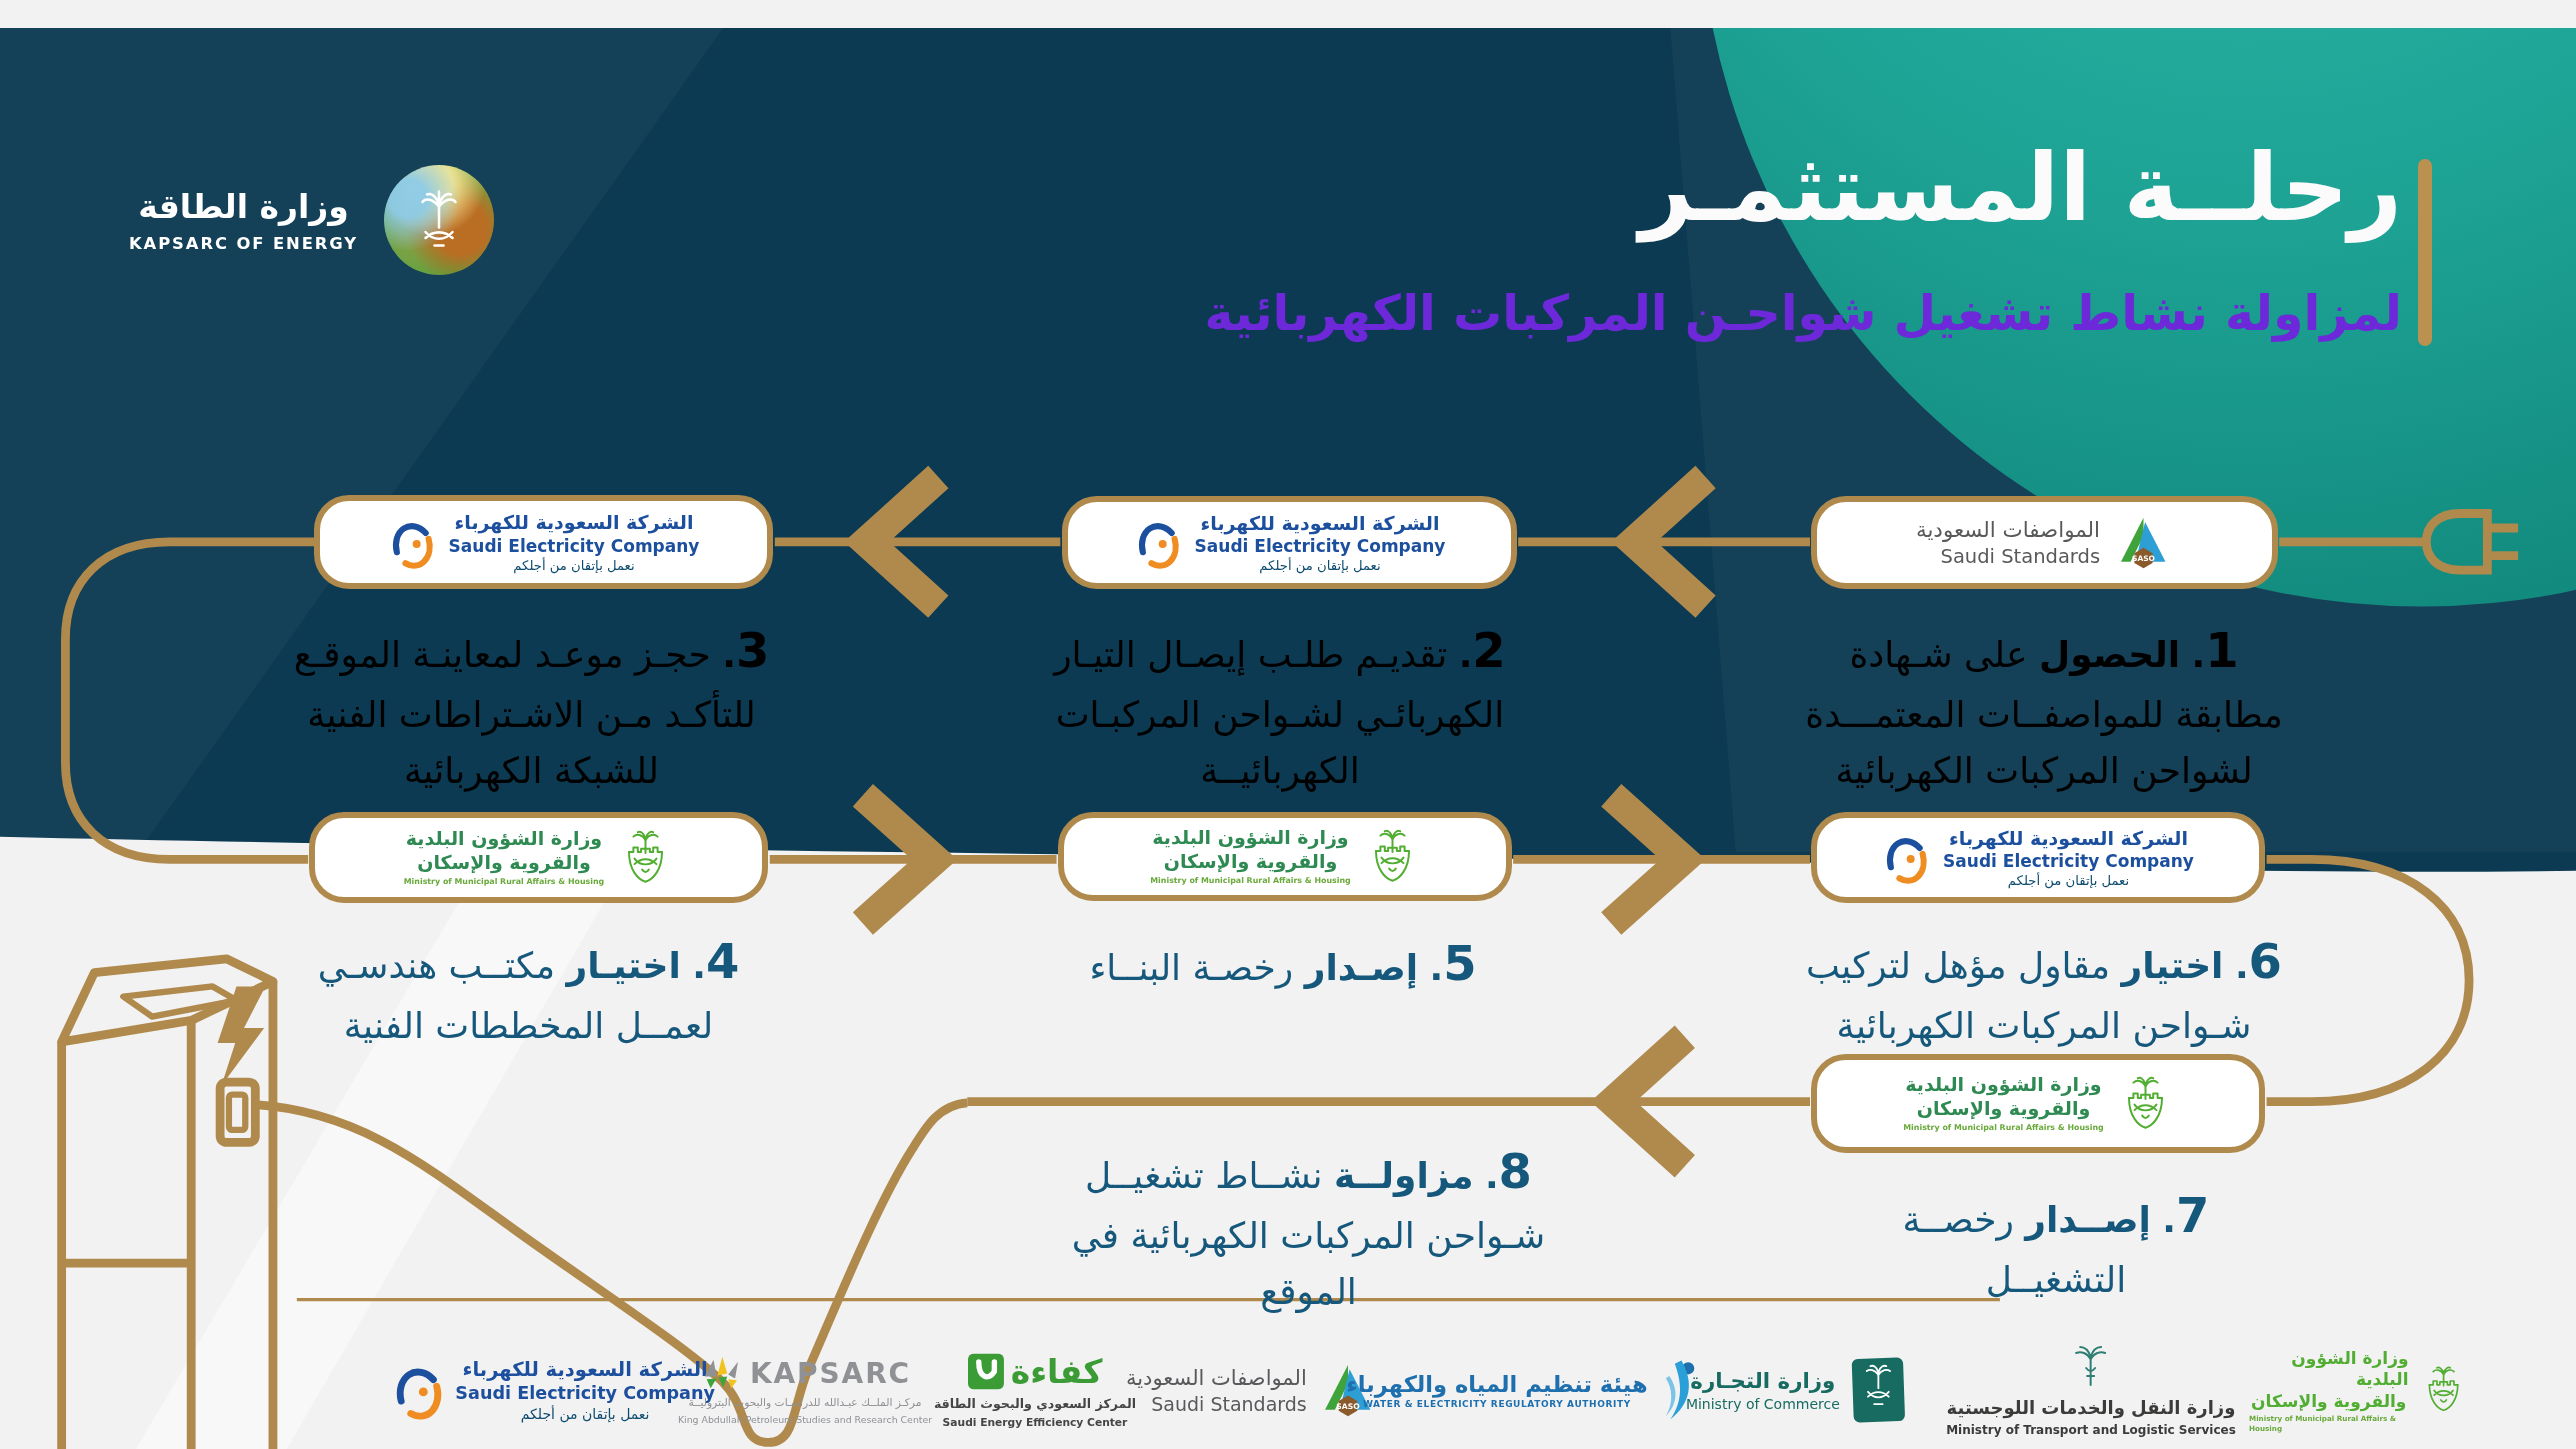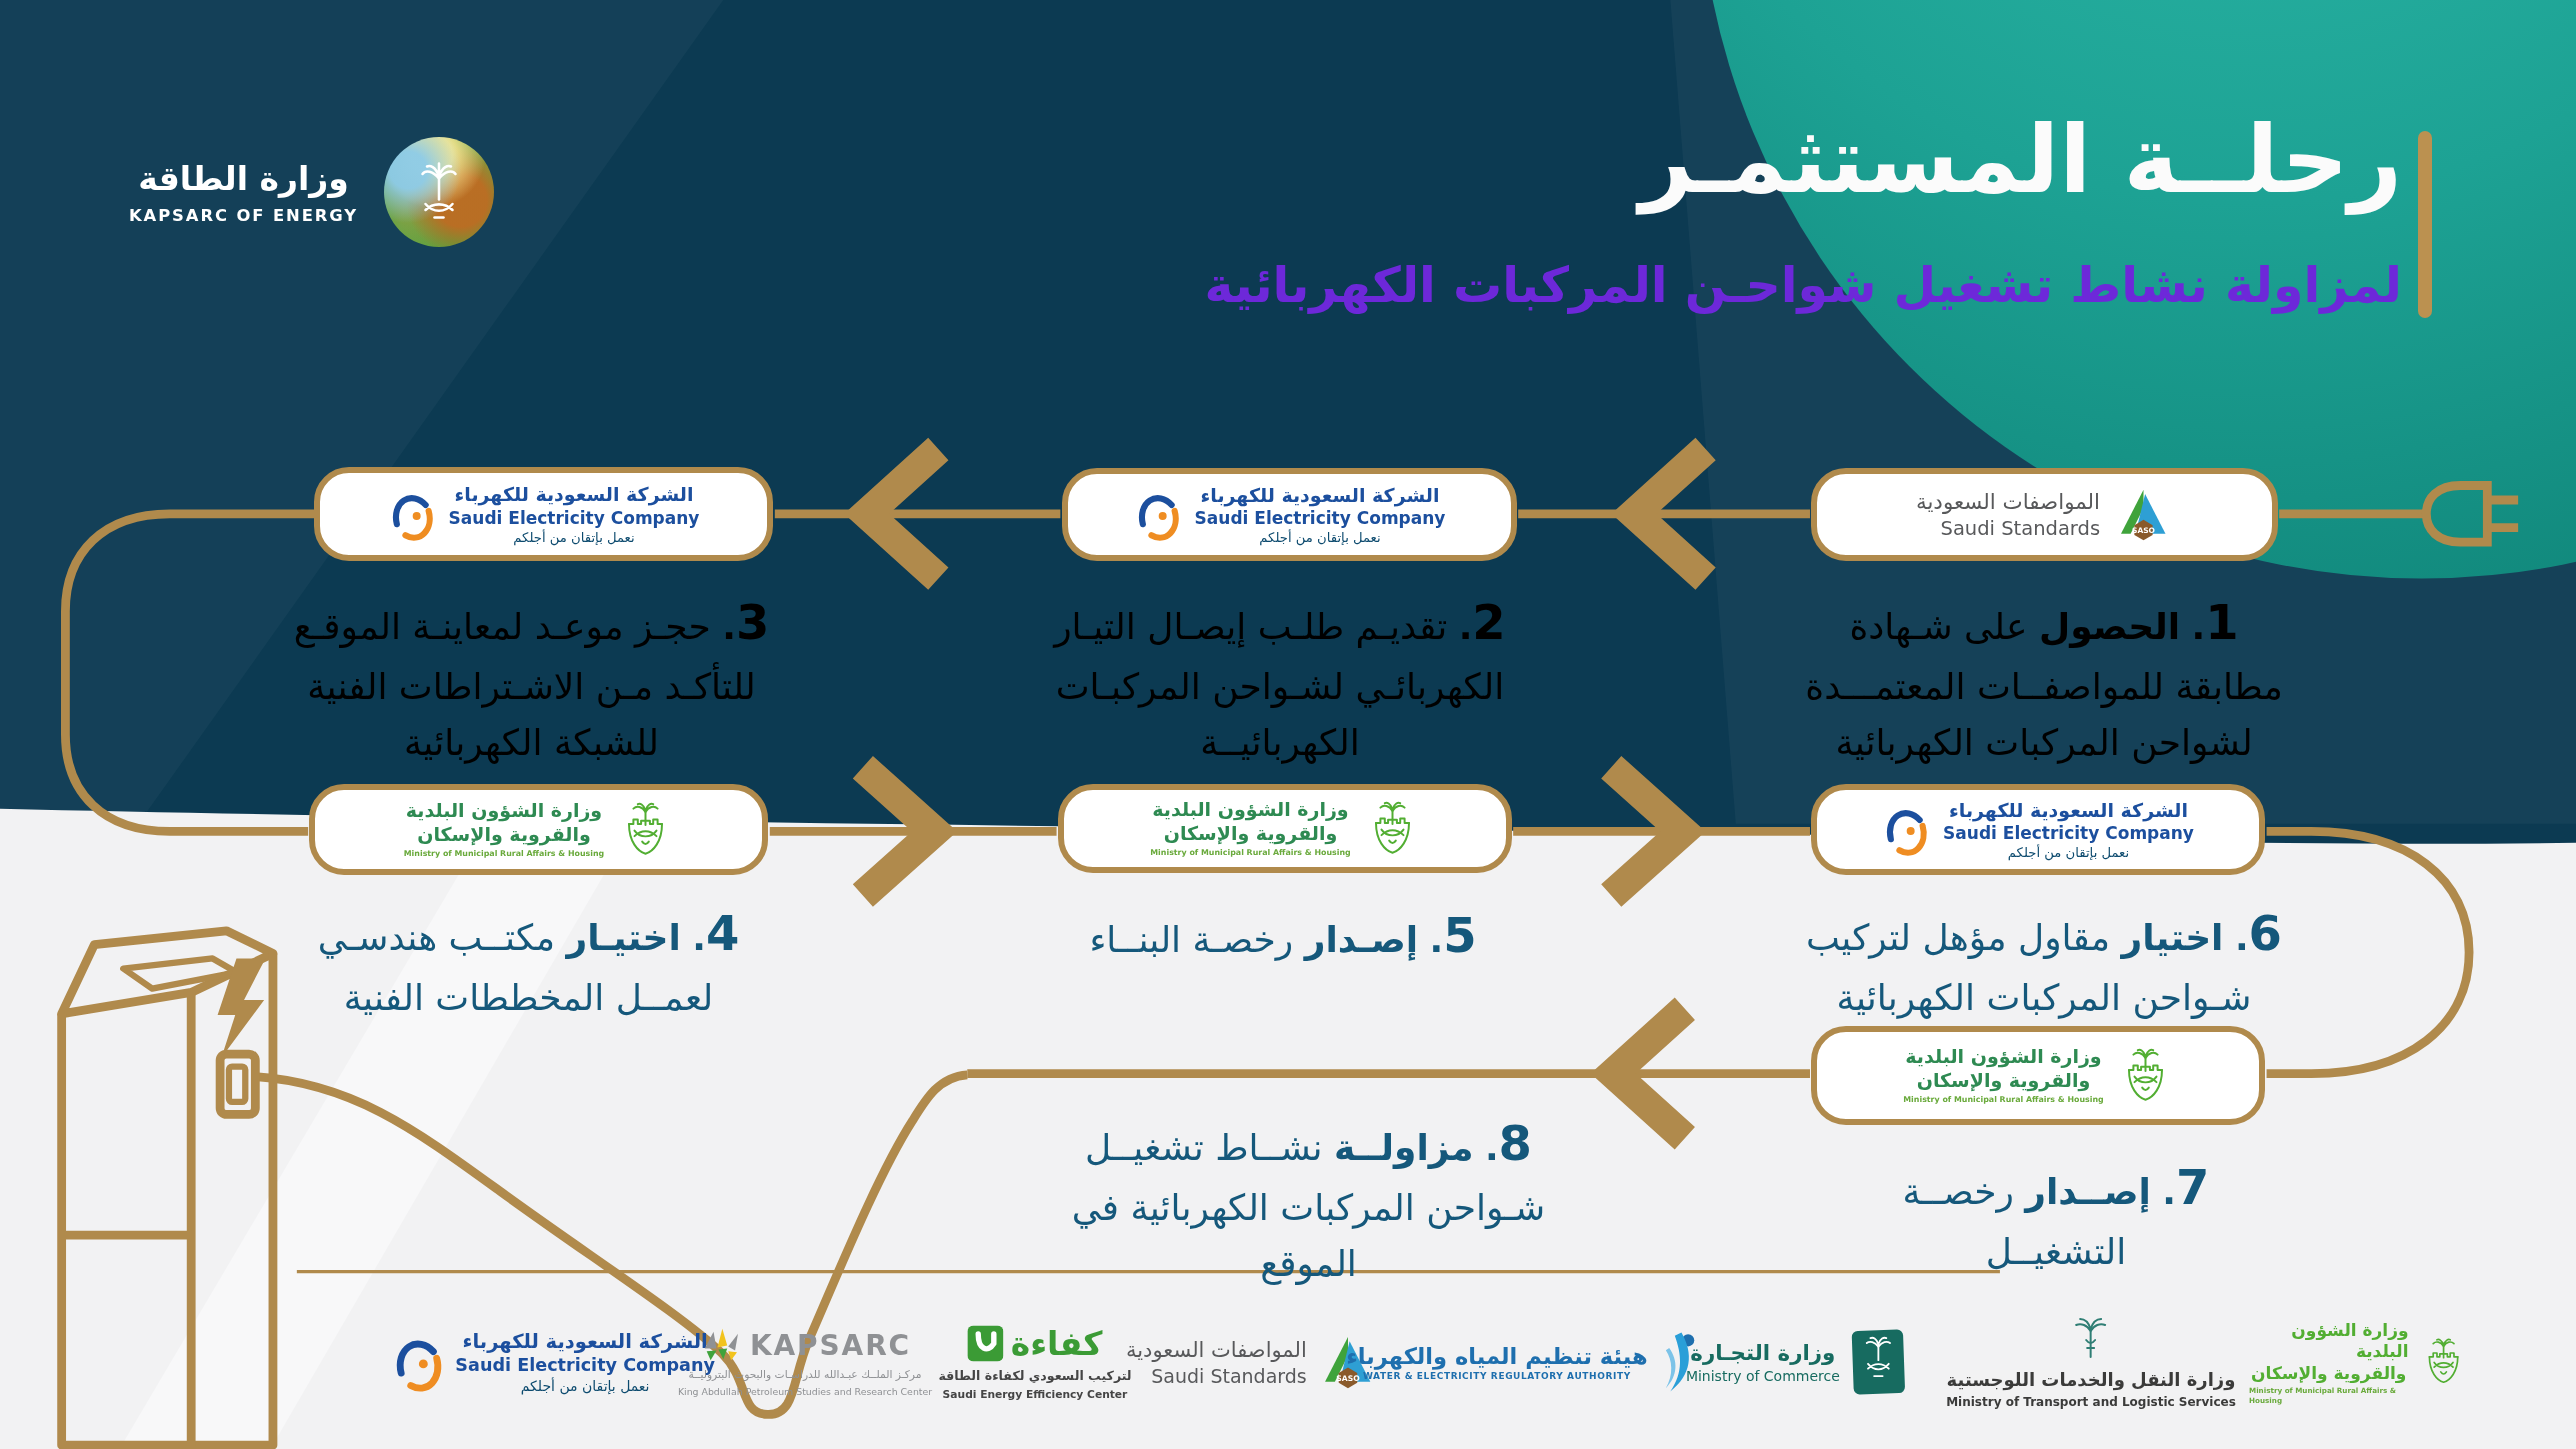--- a/index.html
+++ b/index.html
@@ -1,18 +1,18 @@
 <!DOCTYPE html>
 <html lang="ar" style="font-size:10px"><head>
 <meta charset="utf-8">
 <style>
   html,body{margin:0;padding:0;}
   body{width:2576px;height:1449px;position:relative;overflow:hidden;
        font-family:"DejaVu Sans",sans-serif;background:#f2f2f3;}
-  .canvas{position:absolute;inset:0;overflow:hidden;}
+  .canvas{position:absolute;inset:0;overflow:hidden;margin-top:28px;}
   .bg{position:absolute;left:0;top:0;width:2576px;height:1449px;}
 
   
   .moe{position:absolute;left:129px;top:137px;display:flex;align-items:center;gap:26.4px;}
   .moe-text{display:flex;flex-direction:column;align-items:center;gap:8.8px;}
   .moe-ar{color:#fff;font-size:33px;font-weight:bold;}
   .moe-en{color:#fff;font-size:16.4px;letter-spacing:1.9px;font-weight:bold;}
   .moe-sphere{width:110px;height:110px;border-radius:50%;position:relative;
     background:
       radial-gradient(circle at 22% 30%, rgba(140,203,233,.95) 0 16%, rgba(140,203,233,0) 46%),
@@ -315,21 +315,21 @@
   </div>
 
   <div class="blogo colmode" style="left:1035px">
     <div class="row">
       <svg style="width:36px;height:36px" viewBox="0 0 60 60">
         <rect width="60" height="60" rx="10" fill="#3b9b35"></rect>
         <path d="M18,14 C18,40 34,46 44,30 L44,14" stroke="#ffffff" stroke-width="9" fill="none" stroke-linecap="round"></path>
       </svg>
       <span class="seec-name">كفاءة</span>
     </div>
-    <span class="seec-ar">لتركيب السعودي لكفاءة الطاقة</span>
+    <span class="seec-ar">المركز السعودي والبحوث الطاقة</span>
     <span class="seec-en">Saudi Energy Efficiency Center</span>
   </div>
 
   <div class="blogo" style="left:1252px">
     <div class="logo-col" style="align-items:flex-end;">
       <span class="saso-ar" style="font-size:21px">المواصفات السعودية</span>
       <span class="saso-en" style="font-size:19px">Saudi Standards</span>
     </div>
     <svg style="width:60px;height:57px" viewBox="0 0 110 100">
         <use href="#sym-saso"></use>

